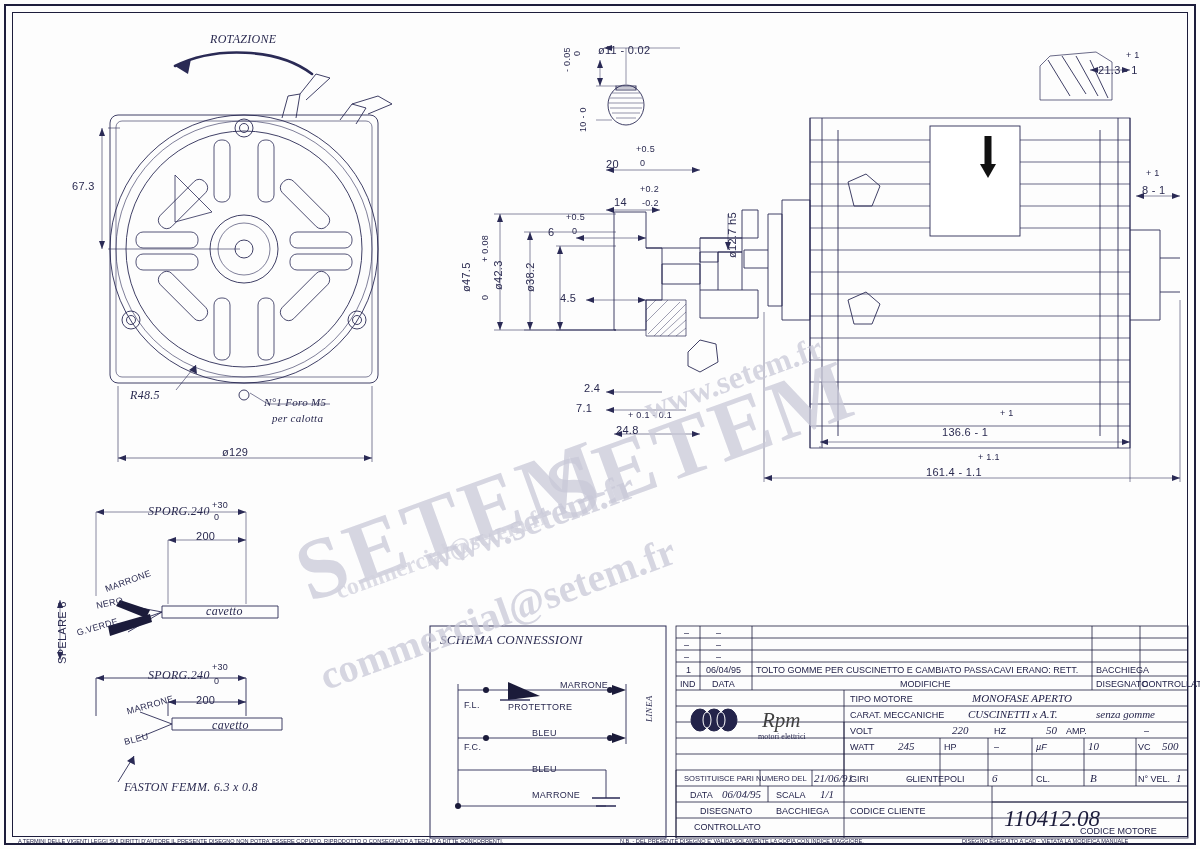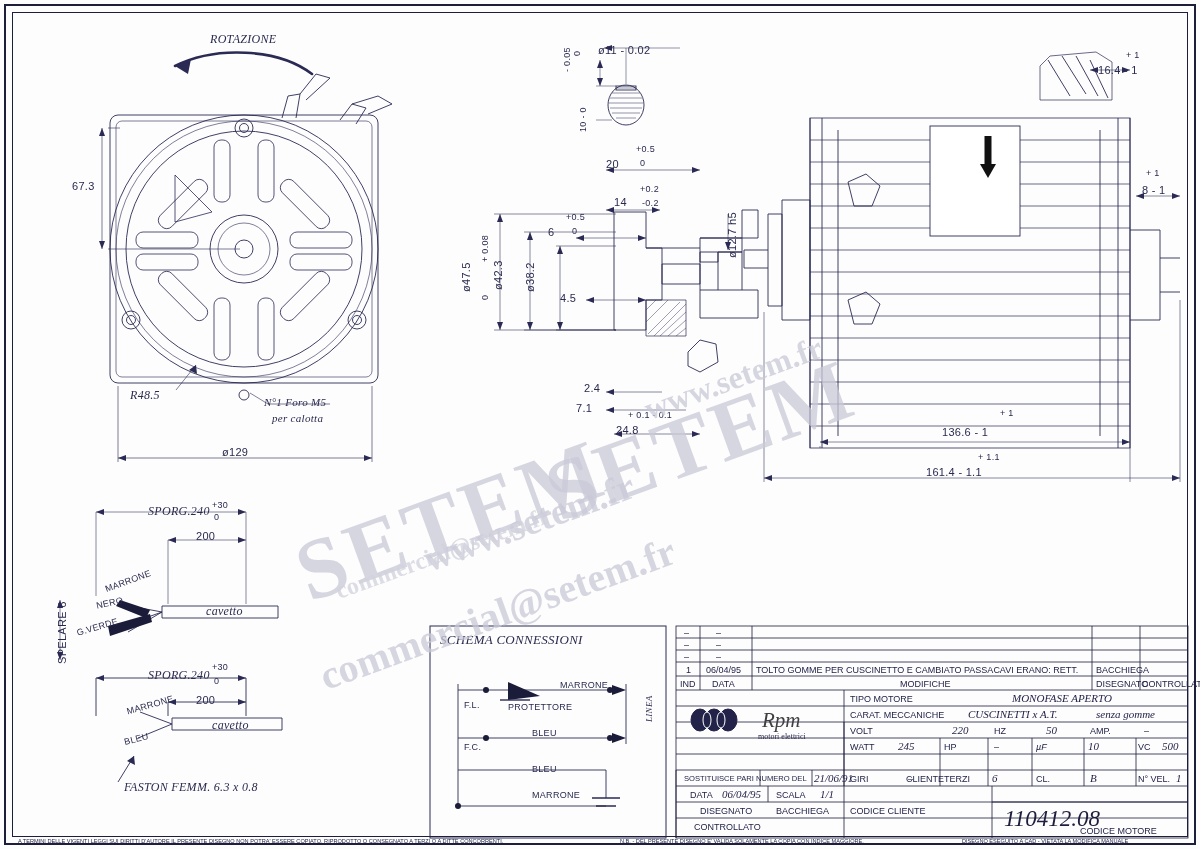--- a/index.html
+++ b/index.html
@@ -311,21 +311,21 @@
   <div class="lbl small" style="left:628px;top:410px;">+ 0.1 - 0.1</div>
 
   <div class="lbl rot90" style="left:460px;top:292px;">ø47.5</div>
   <div class="lbl rot90" style="left:492px;top:290px;">ø42.3</div>
   <div class="lbl small rot90" style="left:480px;top:262px;">+ 0.08</div>
   <div class="lbl small rot90" style="left:480px;top:300px;">0</div>
   <div class="lbl rot90" style="left:524px;top:292px;">ø38.2</div>
   <div class="lbl rot90" style="left:726px;top:258px;">ø12.7 h5</div>
 
   <div class="lbl small" style="left:1126px;top:50px;">+ 1</div>
-  <div class="lbl" style="left:1098px;top:64px;">16.4 - 1</div>
+  <div class="lbl" style="left:1098px;top:64px;">21.3 - 1</div>
   <div class="lbl small" style="left:1146px;top:168px;">+ 1</div>
   <div class="lbl" style="left:1142px;top:184px;">8 - 1</div>
   <div class="lbl small" style="left:1000px;top:408px;">+ 1</div>
   <div class="lbl" style="left:942px;top:426px;">136.6 - 1</div>
   <div class="lbl small" style="left:978px;top:452px;">+ 1.1</div>
   <div class="lbl" style="left:926px;top:466px;">161.4 - 1.1</div>
 
   <div class="lbl small" style="left:212px;top:500px;">+30</div>
   <div class="lbl ital" style="left:148px;top:504px;">SPORG.240</div>
   <div class="lbl small" style="left:214px;top:512px;">0</div>
@@ -393,44 +393,44 @@
   <div class="tbtxt" style="left:706px;top:665px;">06/04/95</div>
   <div class="tbtxt" style="left:756px;top:665px;">TOLTO GOMME PER CUSCINETTO E CAMBIATO PASSACAVI ERANO: RETT.</div>
   <div class="tbtxt" style="left:1096px;top:665px;">BACCHIEGA</div>
   <div class="tbtxt" style="left:680px;top:679px;">IND</div>
   <div class="tbtxt" style="left:712px;top:679px;">DATA</div>
   <div class="tbtxt" style="left:900px;top:679px;">MODIFICHE</div>
   <div class="tbtxt" style="left:1096px;top:679px;">DISEGNATO</div>
   <div class="tbtxt" style="left:1142px;top:679px;">CONTROLLATO</div>
 
   <div class="tbtxt" style="left:850px;top:694px;">TIPO MOTORE</div>
-  <div class="tbtxt it" style="left:972px;top:692px;margin-left:40px;">MONOFASE APERTO</div>
+  <div class="tbtxt it" style="left:972px;top:692px;">MONOFASE APERTO</div>
   <div class="tbtxt" style="left:850px;top:710px;">CARAT. MECCANICHE</div>
   <div class="tbtxt it" style="left:968px;top:708px;">CUSCINETTI x A.T.</div>
   <div class="tbtxt it" style="left:1096px;top:708px;">senza gomme</div>
 
   <div class="tbtxt" style="left:850px;top:726px;">VOLT</div>
   <div class="tbtxt it" style="left:952px;top:724px;">220</div>
   <div class="tbtxt" style="left:994px;top:726px;">HZ</div>
   <div class="tbtxt it" style="left:1046px;top:724px;text-align:right;">50</div>
-  <div class="tbtxt" style="left:1090px;top:726px;">AMP.</div>
+  <div class="tbtxt" style="left:1066px;top:726px;">AMP.</div>
   <div class="tbtxt" style="left:1144px;top:726px;">–</div>
 
   <div class="tbtxt" style="left:850px;top:742px;">WATT</div>
   <div class="tbtxt it" style="left:898px;top:740px;">245</div>
   <div class="tbtxt" style="left:944px;top:742px;">HP</div>
   <div class="tbtxt" style="left:994px;top:742px;">–</div>
   <div class="tbtxt" style="left:1036px;top:742px;font-style:italic;">µF</div>
   <div class="tbtxt it" style="left:1088px;top:740px;">10</div>
   <div class="tbtxt" style="left:1138px;top:742px;">VC</div>
   <div class="tbtxt it" style="left:1162px;top:740px;">500</div>
 
   <div class="tbtxt" style="left:850px;top:774px;">GIRI</div>
   <div class="tbtxt" style="left:908px;top:774px;">–</div>
-  <div class="tbtxt" style="left:944px;top:774px;">TERZI</div>
+  <div class="tbtxt" style="left:944px;top:774px;">POLI</div>
   <div class="tbtxt it" style="left:992px;top:772px;">6</div>
   <div class="tbtxt" style="left:1036px;top:774px;">CL.</div>
   <div class="tbtxt it" style="left:1090px;top:772px;">B</div>
   <div class="tbtxt" style="left:1138px;top:774px;">N° VEL.</div>
   <div class="tbtxt it" style="left:1176px;top:772px;">1</div>
 
   <div class="tbtxt" style="left:684px;top:774px;font-size:7.6px;">SOSTITUISCE PARI NUMERO DEL</div>
   <div class="tbtxt it" style="left:814px;top:772px;">21/06/91</div>
   <div class="tbtxt" style="left:690px;top:790px;">DATA</div>
   <div class="tbtxt it" style="left:722px;top:788px;">06/04/95</div>

